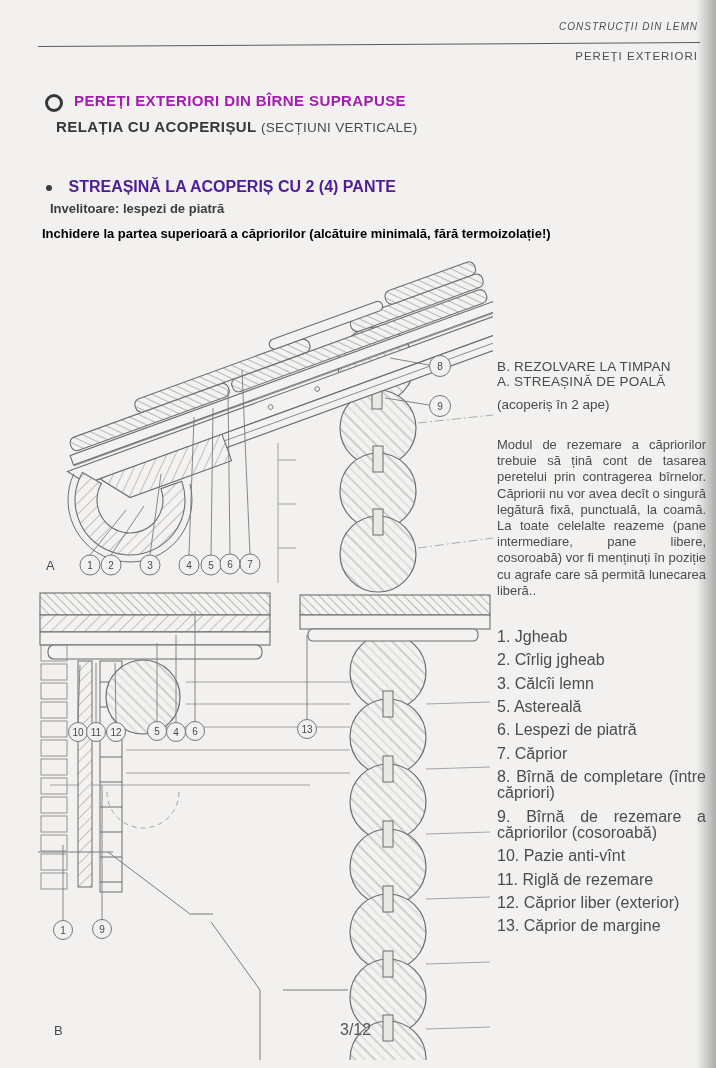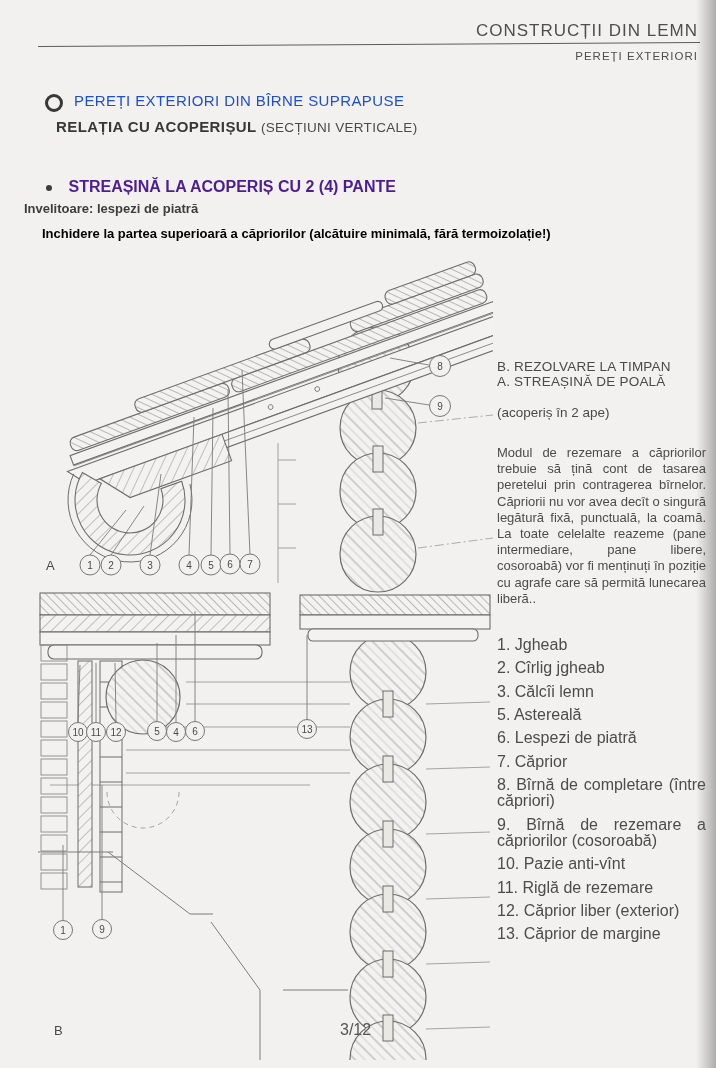--- a/index.html
+++ b/index.html
@@ -1,40 +1,40 @@
 <!DOCTYPE html>
 <html><head>
 <meta charset="utf-8">
 <style>
   html,body{margin:0;padding:0;background:#e8e7e5;}
   .page{position:relative;width:716px;height:1068px;background:#f2f1ef;overflow:hidden;
         font-family:"Liberation Sans", sans-serif;color:#454545;}
   .scan-shadow{position:absolute;top:0;right:0;width:20px;height:100%;
         background:linear-gradient(to right, rgba(120,120,120,0), rgba(90,90,90,0.45));}
   
-  .hdr-line1{position:absolute;top:21px;right:18px;font-size:17px;letter-spacing:1px;color:#4e4e4e;}
+  .hdr-line1{position:absolute;top:21px;right:18px;font-size:10px;letter-spacing:1px;color:#4e4e4e;font-style:italic;}
   .hdr-rule{position:absolute;top:44px;left:38px;right:16px;height:1.2px;background:#5c5c5c;transform:rotate(-0.35deg);}
   .hdr-line2{position:absolute;top:50px;right:18px;font-size:11.5px;letter-spacing:1px;color:#4e4e4e;}
   
   .title{position:absolute;left:45px;top:92px;}
   .title .row{display:flex;align-items:flex-start;}
   .o-bullet{display:inline-block;width:12px;height:12px;border:3.6px solid #383838;border-radius:50%;margin:2px 11px 0 0;}
-  .t1{font-size:15px;font-weight:normal;letter-spacing:0.4px;color:#1d4ed8;}
+  .t1{font-size:15px;font-weight:bold;letter-spacing:0.4px;color:#a21caf;}
   .t2{font-size:15px;font-weight:bold;letter-spacing:0.4px;color:#383838;margin:6px 0 0 11px;}
   .t2 .light{font-weight:normal;font-size:13.5px;letter-spacing:0.3px;color:#4a4a4a;}
   
   .intro-bullet{position:absolute;left:46px;top:178px;font-size:16px;font-weight:bold;color:#4c1d95;}
   .intro-bullet .dot{display:inline-block;width:6px;height:6px;background:#3d3d3d;border-radius:50%;margin:0 12px 1px 0;}
-  .intro-l2{position:absolute;left:24px;top:201px;font-size:13px;font-weight:bold;color:#3d3d3d;}
+  .intro-l2{position:absolute;left:50px;top:201px;font-size:13px;font-weight:bold;color:#3d3d3d;}
   .intro-l3{position:absolute;left:42px;top:226px;font-size:13px;font-weight:bold;color:#000000;}
   
   .right-col{position:absolute;left:497px;top:353px;width:209px;}
   .cap{font-size:13.5px;color:#4a4a4a;letter-spacing:0.2px;}
   .cap-b{margin-top:6px;}
-  .cap-sub{font-size:13.5px;color:#4a4a4a;margin-top:16px;}
+  .cap-sub{font-size:13.5px;color:#4a4a4a;margin-top:8px;}
   .para{margin-top:25px;font-size:13px;line-height:16.2px;text-align:justify;color:#4c4c4c;}
   .legend{margin-top:30px;}
   .legend .li{font-size:16px;line-height:16.5px;margin-bottom:6.8px;color:#4c4c4c;text-align:justify;}
   
   .figA{position:absolute;left:38px;top:248px;}
   .figB{position:absolute;left:38px;top:587px;}
   svg{display:block;}
   svg text{font-family:"Liberation Sans", sans-serif;fill:#4a4a4a;}
   .co-num{font-size:10px;}
   .fig-label{font-size:13px;}

